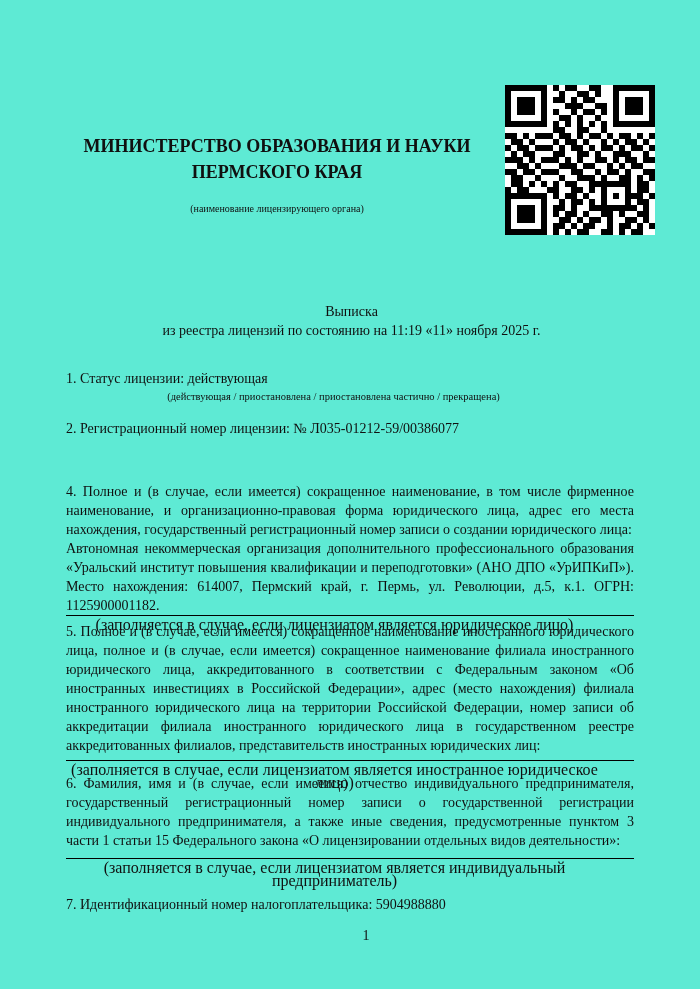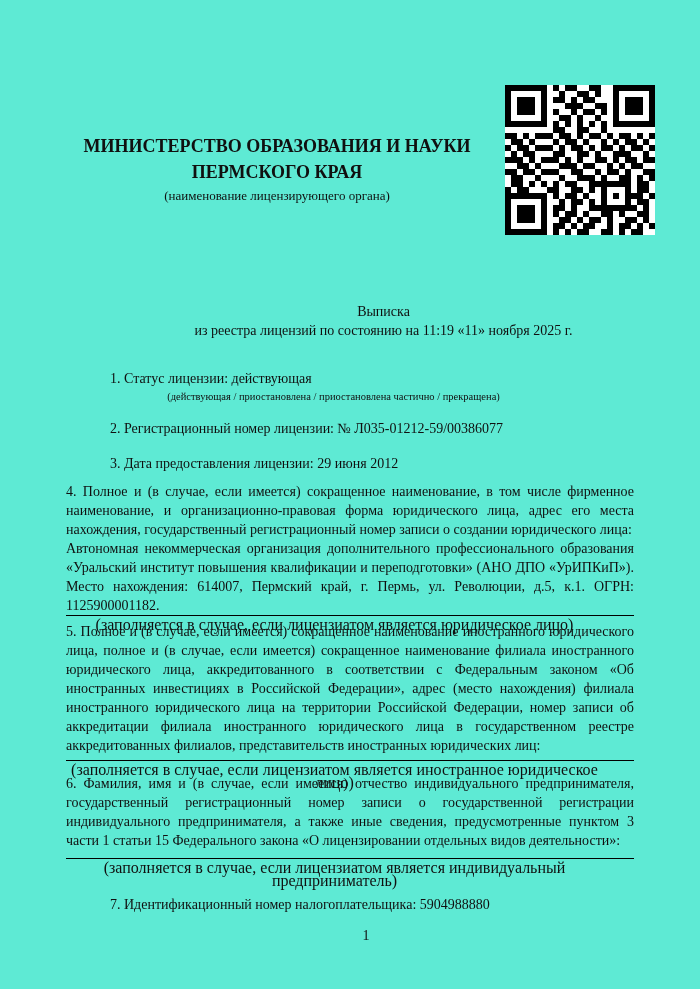--- a/index.html
+++ b/index.html
@@ -19,38 +19,38 @@
     left: 66px; top: 133px; width: 422px;
     text-align: center;
   }
   .org-line {
     font-weight: bold;
     font-size: 18px;
     line-height: 26px;
     white-space: nowrap;
   }
   .org-caption {
-    font-size: 13px;
+    font-size: 10px;
     line-height: 13px;
-    margin-top: 4px;
+    margin-top: 17px;
   }
 
   
   .qr-box { left: 505px; top: 85px; width: 150px; height: 150px; }
   .qr-box svg { display: block; }
 
   
   .doc-title {
-    left: 116px; top: 302px; width: 535px;
+    left: 84px; top: 302px; width: 535px;
     text-align: center;
     font-size: 14px;
     line-height: 19px;
   }
 
-  .body-line { font-size: 14px; line-height: 17px; white-space: nowrap; margin-left: 44px; }
+  .body-line { font-size: 14px; line-height: 17px; white-space: nowrap; }
 
   .section { left: 66px; width: 568px; }
   .para {
     margin: 0;
     font-size: 14px;
     line-height: 19px;
     text-align: justify;
   }
   .underlined { border-bottom: 1.5px solid #000; font-family: Liberation Serif, serif; }
   .blank-rule { height: 0; border-top: 1.5px solid #000; }
@@ -436,21 +436,20 @@
   <div class="abs doc-title">
     <div>Выписка</div>
     <div>из реестра лицензий по состоянию на 11:19 «11» ноября 2025 г.</div>
   </div>
 
   <div class="abs body-line" style="left:66px; top:370px;">1. Статус лицензии: действующая</div>
   <div class="abs small-caption" style="left:66px; top:390px;">(действующая / приостановлена / приостановлена частично / прекращена)</div>
 
   <div class="abs body-line" style="left:66px; top:420px;text-align:right;">2. Регистрационный номер лицензии: № Л035-01212-59/00386077</div>
 
-  <div class="abs body-line" style="left:66px; top:455px;">3. Дата предоставления лицензии: 29 июня 2012</div>
 
   <div class="abs section" style="top:482px;">
     <p class="para">4. Полное и (в случае, если имеется) сокращенное наименование, в том числе фирменное наименование, и организационно-правовая форма юридического лица, адрес его места нахождения, государственный регистрационный номер записи о создании юридического лица:</p>
     <p class="para underlined">Автономная некоммерческая организация дополнительного профессионального образования «Уральский институт повышения квалификации и переподготовки» (АНО ДПО «УрИПКиП»). Место нахождения: 614007, Пермский край, г. Пермь, ул. Революции, д.5, к.1. ОГРН: 1125900001182.</p>
     <div class="fill-caption">(заполняется в случае, если лицензиатом является юридическое лицо)</div>
   </div>
 
   <div class="abs section" style="top:622px;">
     <p class="para">5. Полное и (в случае, если имеется) сокращенное наименование иностранного юридического лица, полное и (в случае, если имеется) сокращенное наименование филиала иностранного юридического лица, аккредитованного в соответствии с Федеральным законом «Об иностранных инвестициях в Российской Федерации», адрес (место нахождения) филиала иностранного юридического лица на территории Российской Федерации, номер записи об аккредитации филиала иностранного юридического лица в государственном реестре аккредитованных филиалов, представительств иностранных юридических лиц:</p>
     <div class="blank-rule" style="margin-top:5px;"></div>

